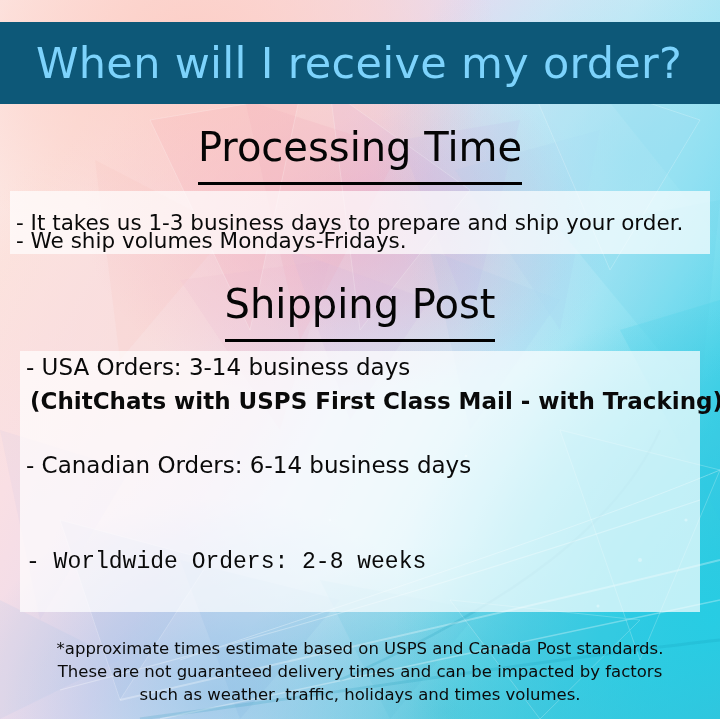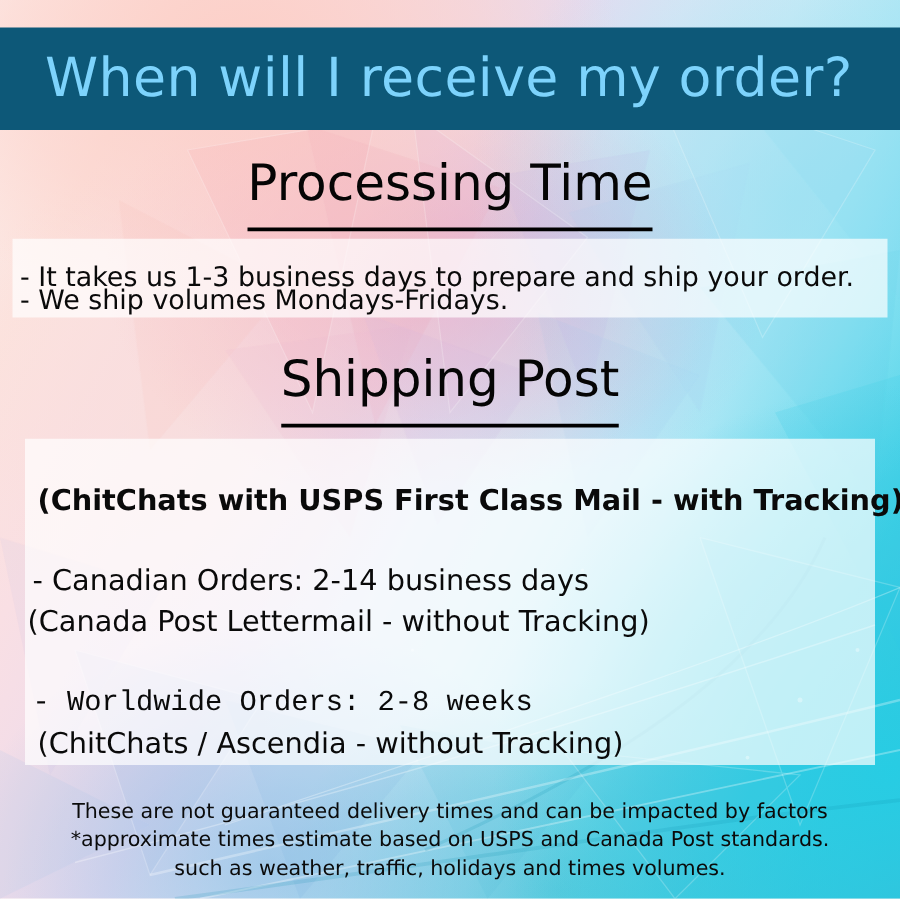--- a/index.html
+++ b/index.html
@@ -245,26 +245,25 @@
 
     <div class="body-line proc-line" id="proc-0">- It takes us 1-3 business days to prepare and ship your order.</div>
     <div class="body-line proc-line" id="proc-1">- We ship volumes Mondays-Fridays.</div>
 
     <div class="section-heading" id="heading-shipping">
       <span>Shipping Post</span>
     </div>
 
     <div class="text-band" id="band-shipping"></div>
 
+    <div class="body-line ship-line" id="ship-0">- USA Orders: 3-14 business days</div>
     <div class="body-line ship-line" id="ship-1"> (ChitChats with USPS First Class Mail - with Tracking)</div>
-    <div class="body-line ship-line" id="ship-2">- Canadian Orders: 2-14 business days</div>
-    <div class="body-line ship-line" id="ship-3">(Canada Post Lettermail - without Tracking)</div>
+    <div class="body-line ship-line" id="ship-2">- Canadian Orders: 6-14 business days</div>
     <div class="body-line ship-line" id="ship-4">- Worldwide Orders: 2-8 weeks</div>
-    <div class="body-line ship-line" id="ship-5"> (ChitChats / Ascendia - without Tracking)</div>
 
     <div class="footer-note">
+      <div>*approximate times estimate based on USPS and Canada Post standards.</div>
       <div>These are not guaranteed delivery times and can be impacted by factors</div>
-      <div>*approximate times estimate based on USPS and Canada Post standards.</div>
       <div>such as weather, traffic, holidays and times volumes.</div>
     </div>
 
   </div>
 </div>
 
 </body></html>

